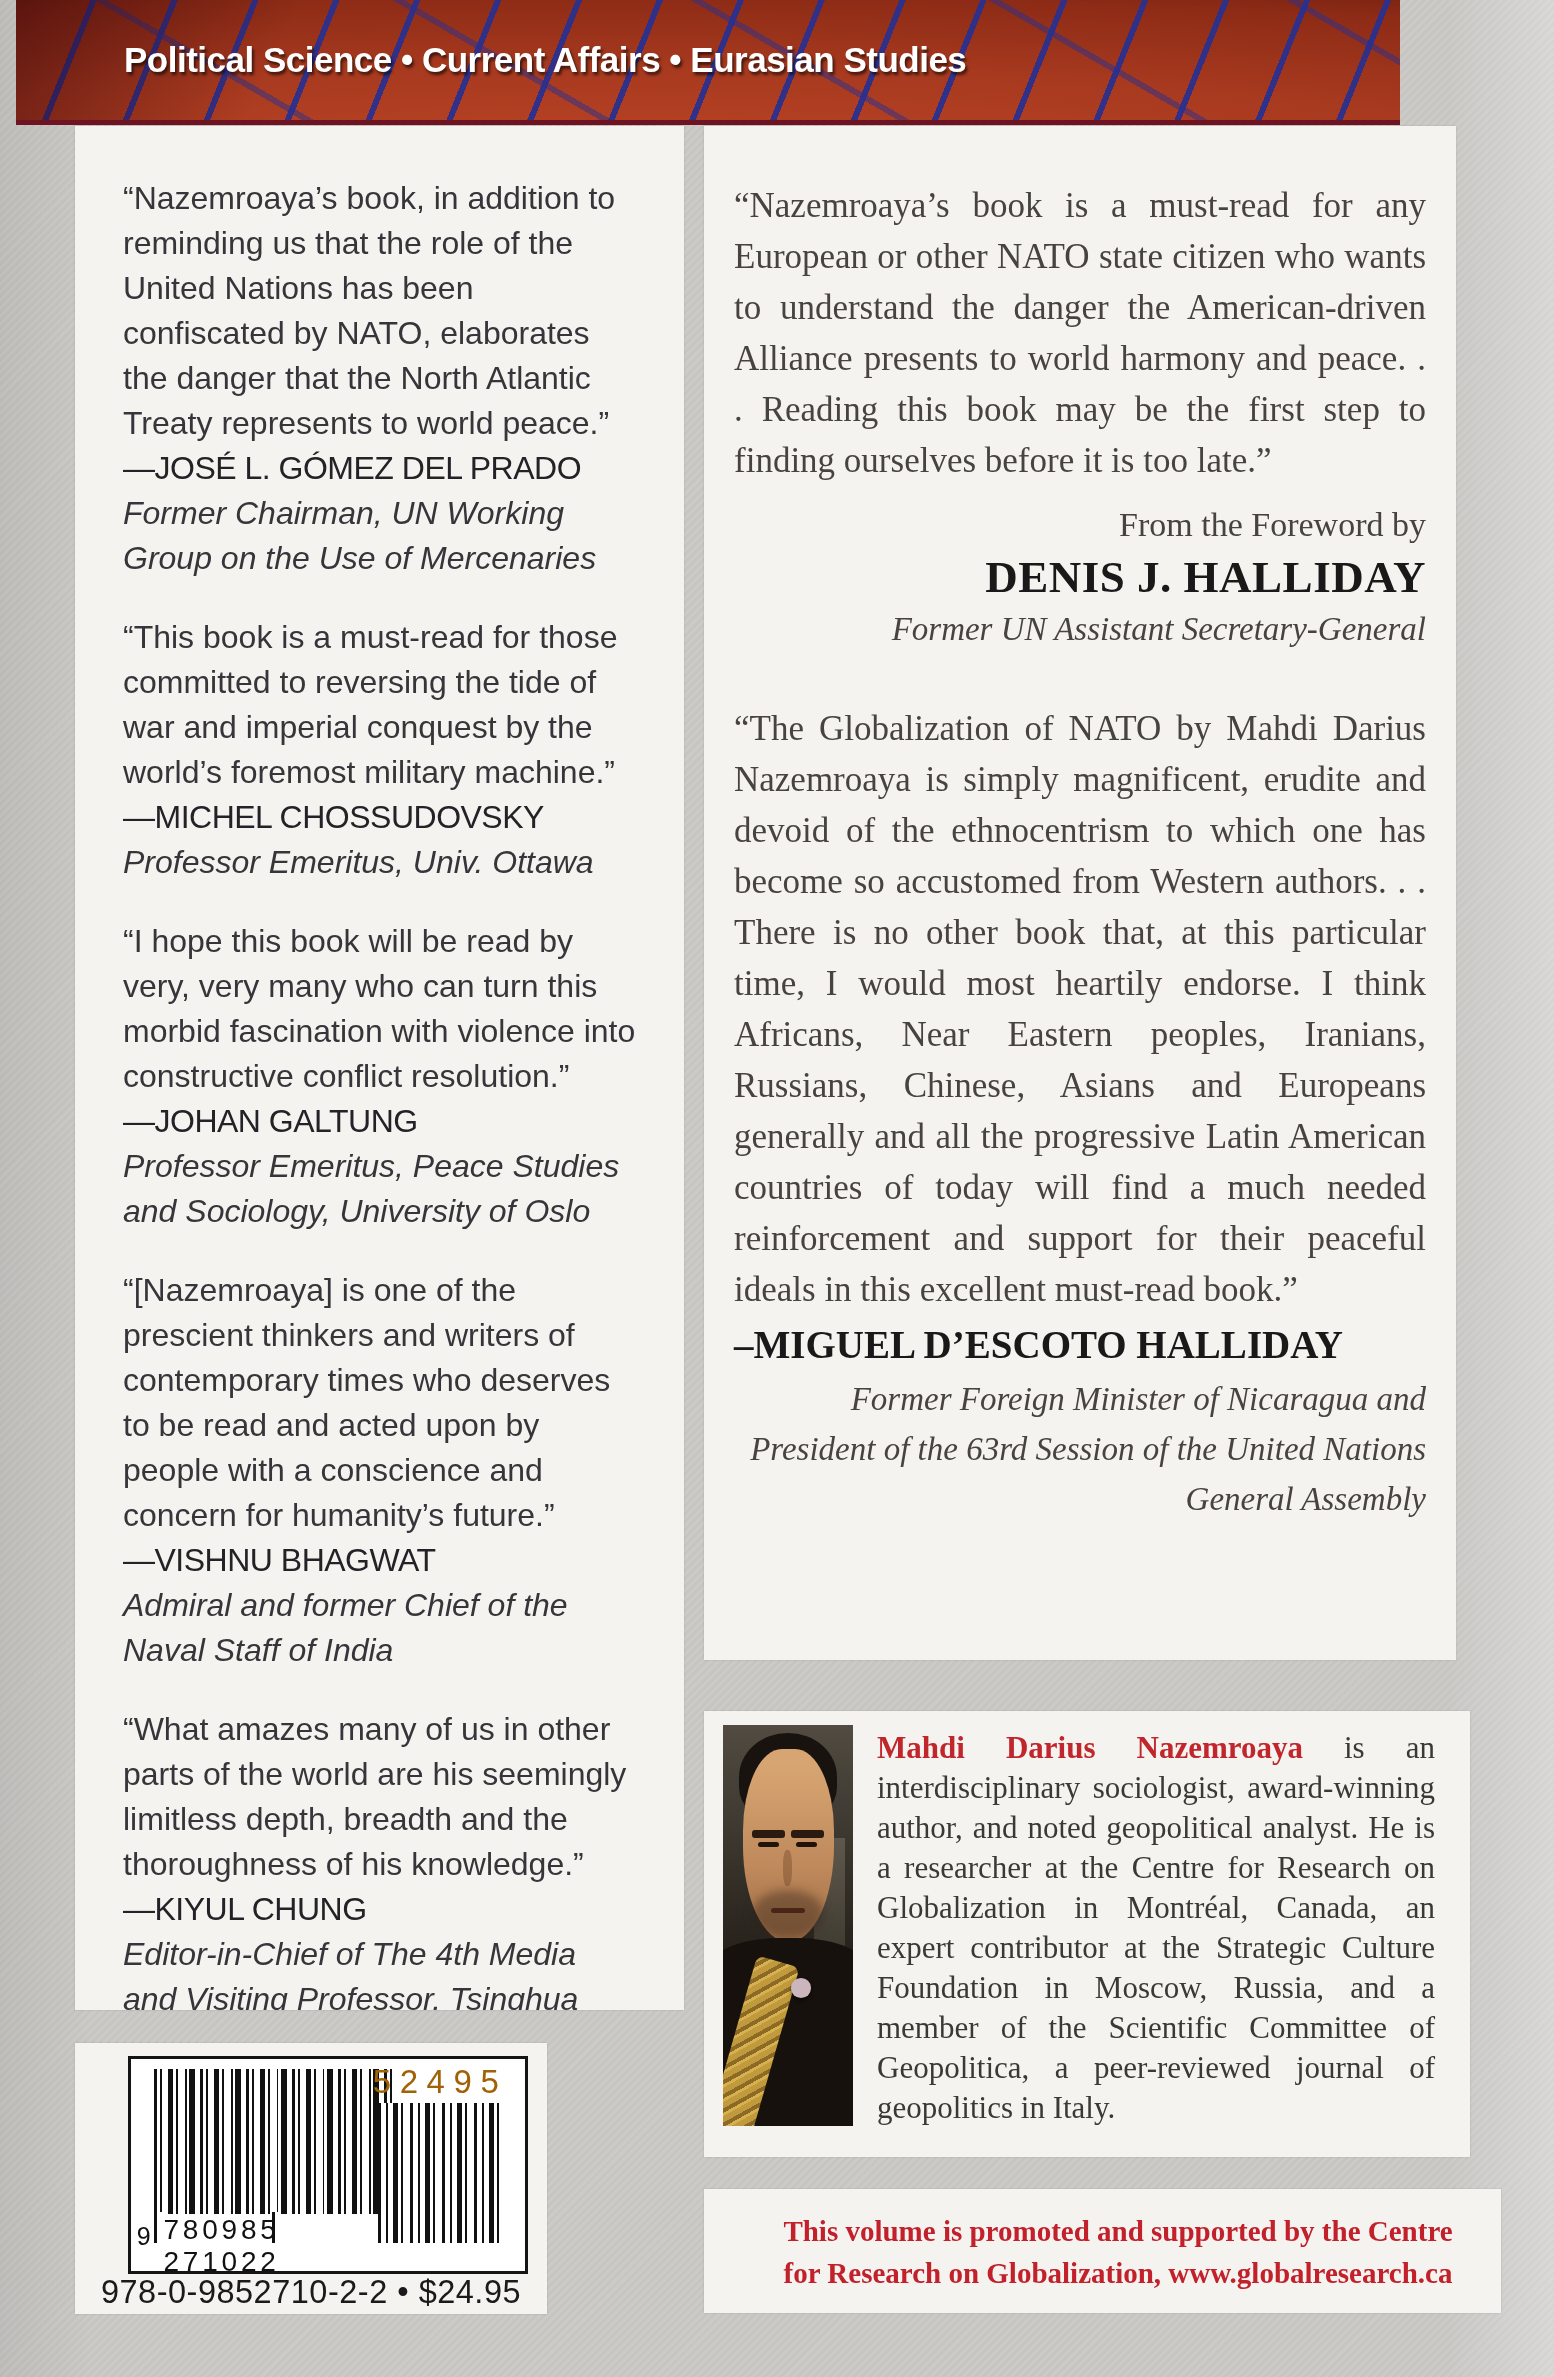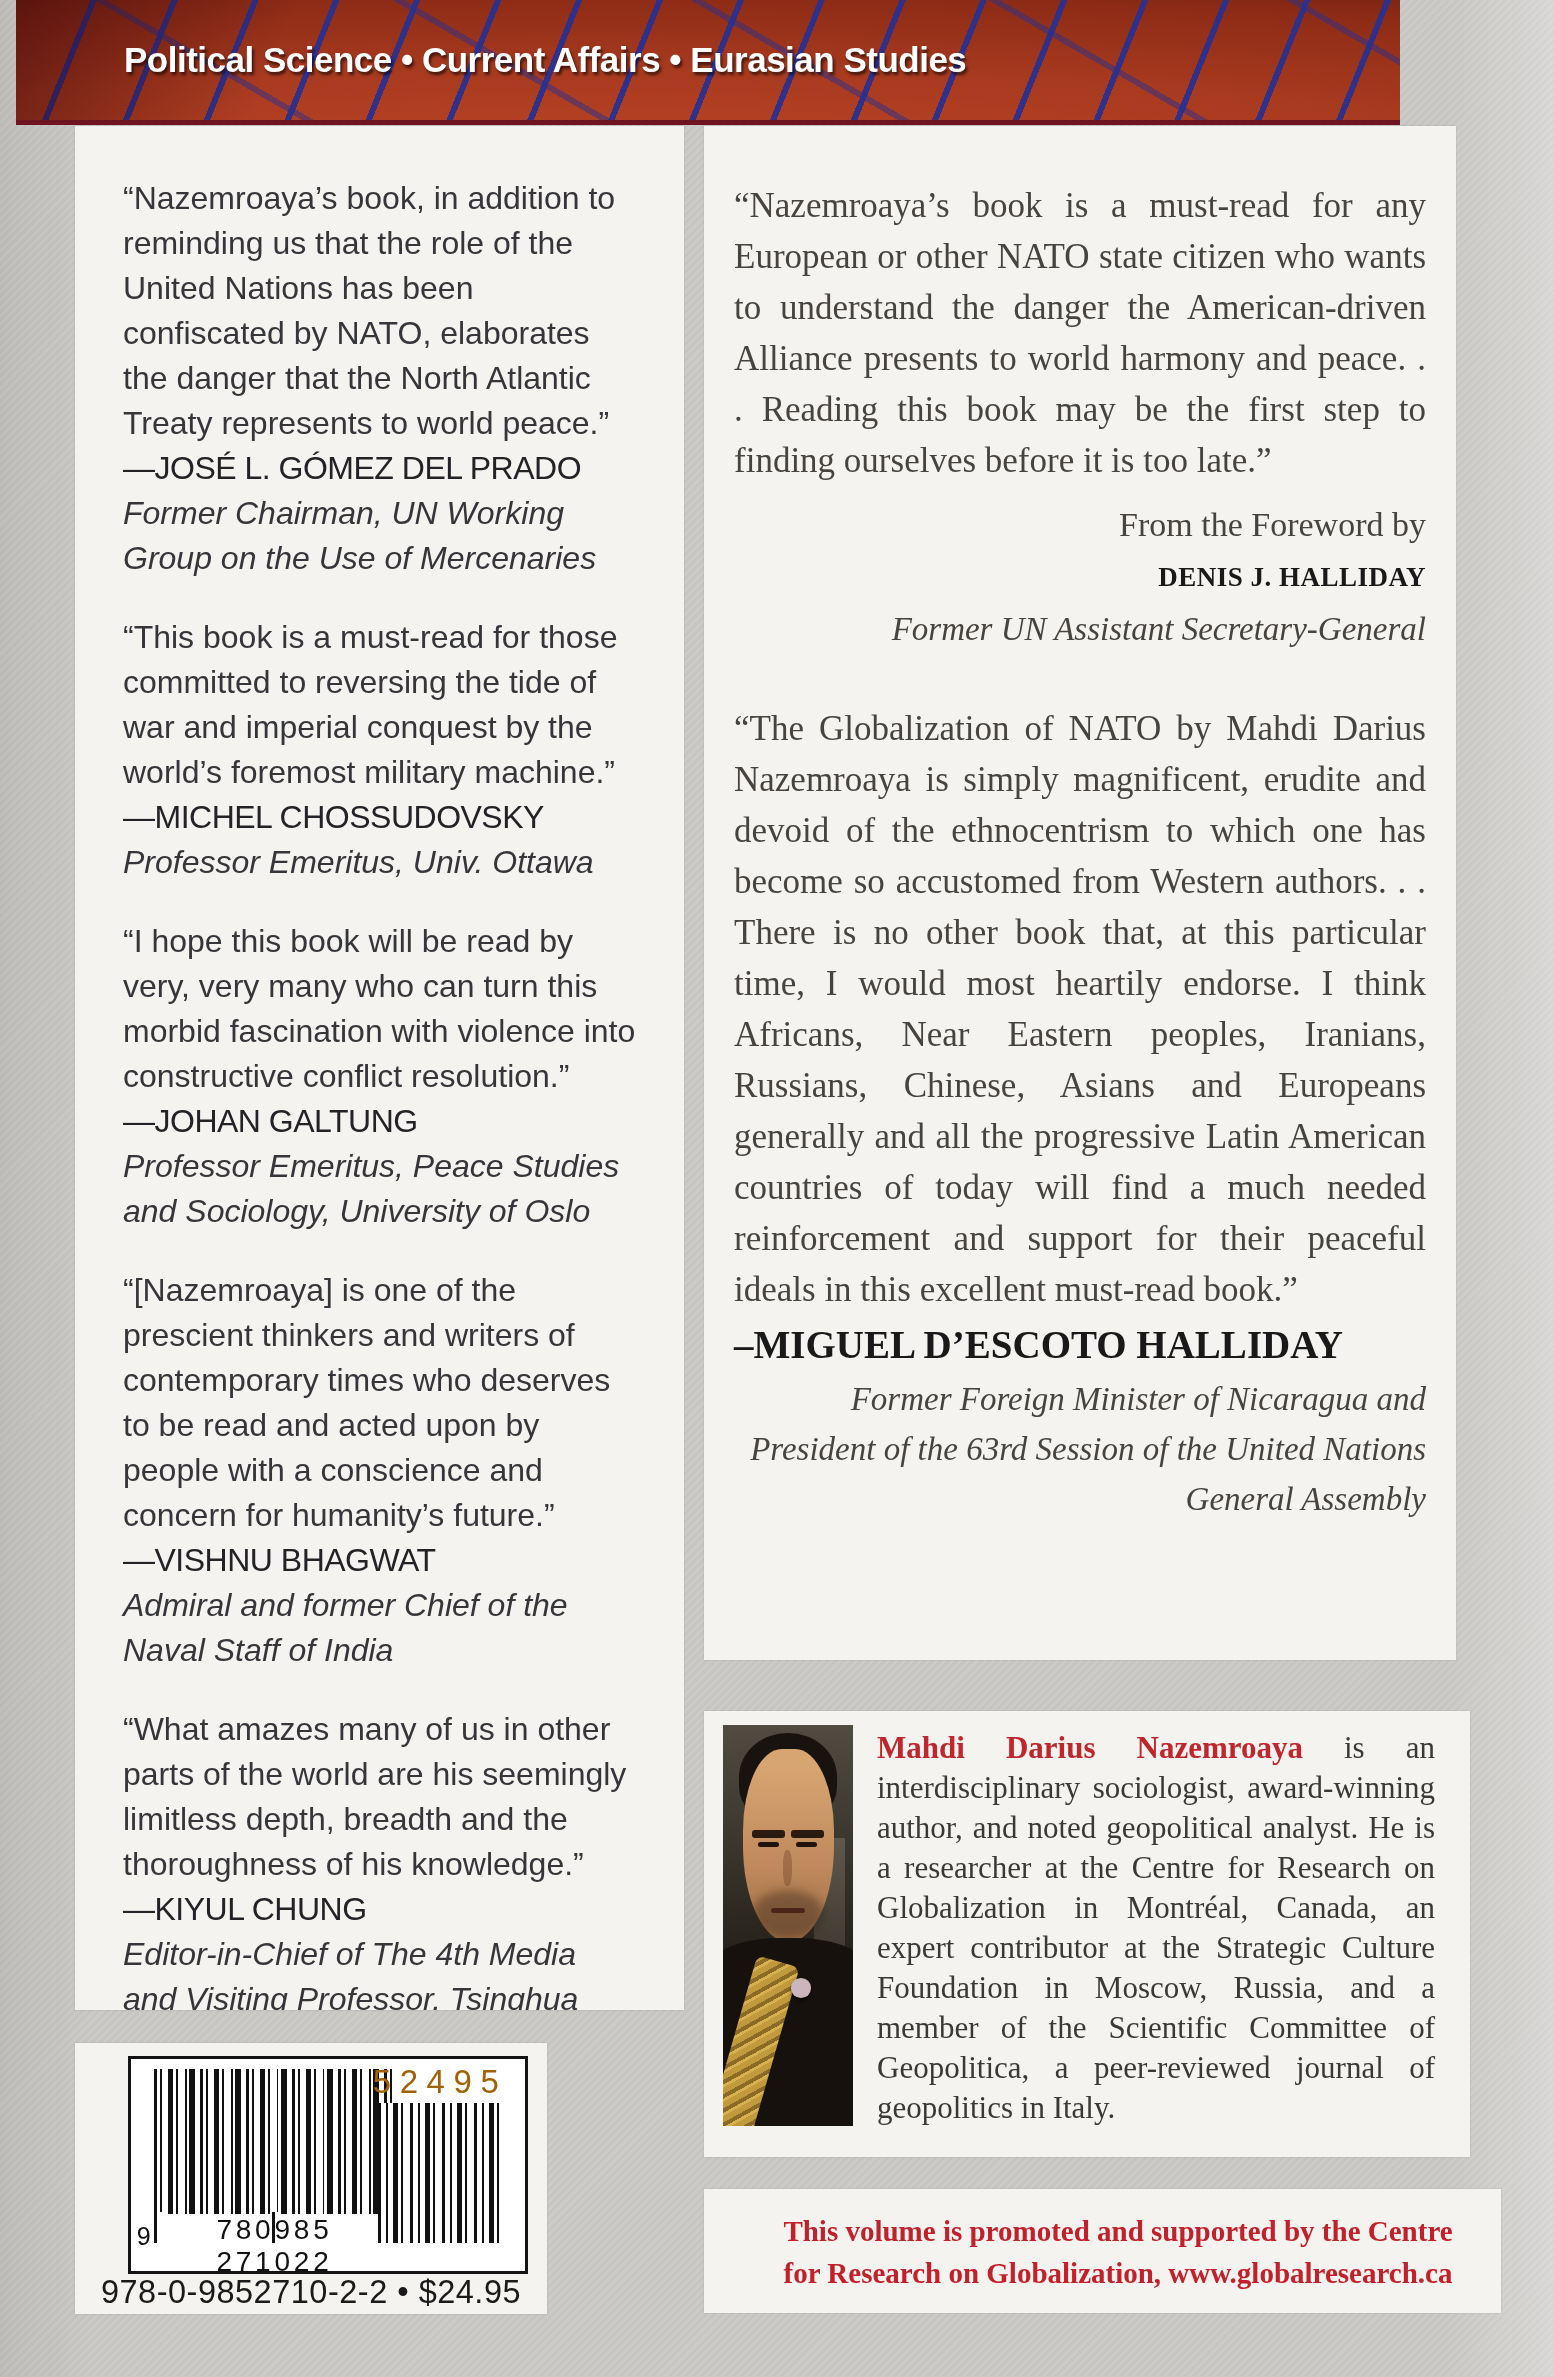--- a/index.html
+++ b/index.html
@@ -32,21 +32,21 @@
     font-size:32px;line-height:45px;}
   .lquote + .lquote{margin-top:34px;}
   .lq-name{letter-spacing:-0.5px;color:#232327;}
   .lq-title{font-style:italic;}
   
   .rcol{padding:54px 30px 0 30px;font-family:"Liberation Serif",serif;
     font-size:35px;line-height:51px;color:#474440;}
   .rq-quote{text-align:justify;}
   .r-foreword{margin-top:13.4px;text-align:right;}
   .r-foreword-line{font-size:34px;}
-  .r-name{font-weight:bold;font-size:27px;line-height:55px;color:#191919;letter-spacing:0.5px;}
+  .r-name{font-weight:bold;font-size:45px;line-height:55px;color:#191919;letter-spacing:0.5px;}
   .r-title{font-style:italic;font-size:33px;line-height:48px;}
   .rq2{margin-top:50px;}
   .r-name-left{text-align:left;font-weight:bold;font-size:39px;line-height:59px;color:#191919;}
   .r-title-right{text-align:right;font-style:italic;font-size:33px;line-height:50px;}
   
   .bio-text{position:absolute;left:173px;top:17px;width:558px;
     font-family:"Liberation Serif",serif;font-size:31px;line-height:40px;
     color:#3b3936;text-align:justify;}
   .bio-name{font-weight:bold;color:#c0262c;}
   .photo{position:absolute;left:19px;top:14.3px;width:130px;height:401px;overflow:hidden;
@@ -78,21 +78,21 @@
   .bc-rect{position:absolute;left:53px;top:13.4px;width:394px;height:212px;
     border:3.8px solid #141414;background:#fff;}
   .bc-main-bars{position:absolute;left:23px;top:9.6px;width:239px;height:145px;
     background:repeating-linear-gradient(90deg,
       #111 0 2.9px,#fff 2.9px 5.7px,#111 5.7px 7.6px,#fff 7.6px 14.3px,
       #111 14.3px 19px,#fff 19px 22px,#111 22px 24px,#fff 24px 31px,
       #111 31px 32.5px,#fff 32.5px 35px,#111 35px 41px,#fff 41px 46px);}
   .bc-guard{position:absolute;top:153px;width:7.6px;height:31px;
     background:repeating-linear-gradient(90deg,#111 0 2.9px,#fff 2.9px 7.6px);}
   .g1{left:23px;} .g2{left:141px;} .g3{left:256px;}
-  .bc-digits{position:absolute;left:32.5px;top:155px;width:222px;text-align:center;
+  .bc-digits{position:absolute;left:32.5px;top:155px;width:222px;text-align:left;
     font-size:28px;letter-spacing:3.8px;color:#111;background:transparent;}
   .bc-9{position:absolute;left:5.7px;top:163px;font-size:25px;color:#111;}
   .bc-price{position:absolute;right:13.4px;top:3.8px;width:143px;text-align:center;
     font-size:33px;letter-spacing:8.6px;color:#a16207;}
   .bc-addon-bars{position:absolute;right:21px;top:44px;width:126px;height:140px;
     background:repeating-linear-gradient(90deg,
       #111 0 2.9px,#fff 2.9px 7.6px,#111 7.6px 9.6px,#fff 9.6px 15.3px,
       #111 15.3px 20px,#fff 20px 23px,#111 23px 25px,#fff 25px 32px);}
   .bc-isbn{position:absolute;left:0;top:231px;width:100%;text-align:center;
     font-size:32.5px;letter-spacing:0.5px;color:#1a1a1a;}

